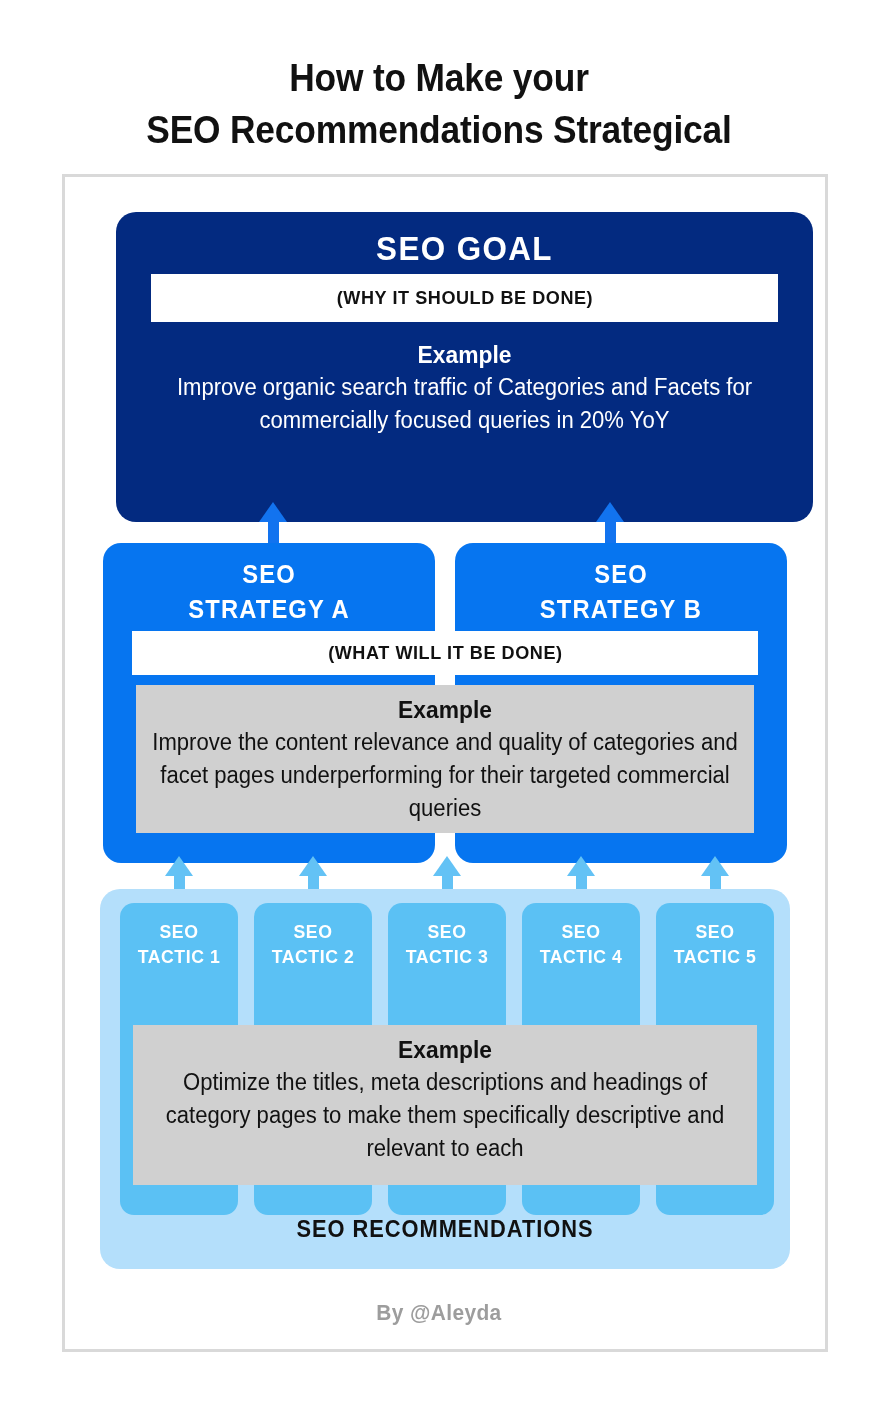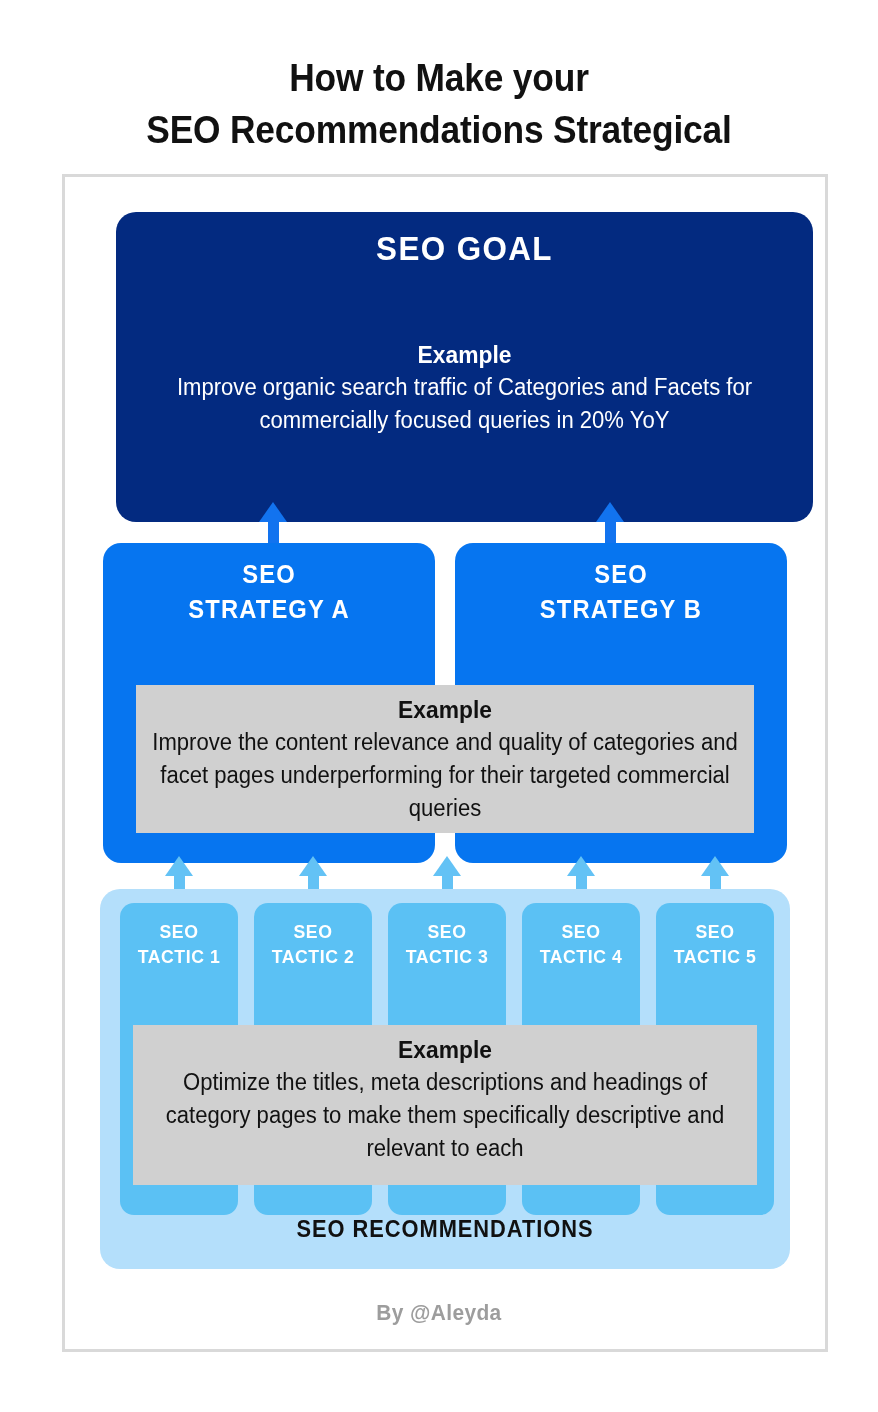--- a/index.html
+++ b/index.html
@@ -284,20 +284,23 @@
 
 <div class="title-block">
   <div class="title-line">How to Make your</div>
   <div class="title-line">SEO Recommendations Strategical</div>
 </div>
 
 <div class="frame"></div>
 
 <div class="goal-box">
   <div class="goal-heading">SEO GOAL</div>
+  <div class="goal-band">
+    <span class="band-text">(WHY IT SHOULD BE DONE)</span>
+  </div>
   <div class="goal-example">
     <div class="ex-label">Example</div>
     <div class="ex-body">Improve organic search traffic of Categories and Facets for commercially focused queries in 20% YoY</div>
   </div>
 </div>
 
 <div class="arrow arrow-goal" style="left:259px; top:502px;">
   <div class="head"></div>
   <div class="stem" style="left:8.5px; top:19px; height:30px;"></div>
 </div>
@@ -313,20 +316,23 @@
       <span>STRATEGY A</span>
     </div>
   </div>
   <div class="strat-card strat-b">
     <div class="strat-title">
       <span>SEO</span><br>
       <span>STRATEGY B</span>
     </div>
   </div>
 
+  <div class="strategy-band">
+    <span class="band-text">(WHAT WILL IT BE DONE)</span>
+  </div>
 
   <div class="strategy-example">
     <div class="ex-label">Example</div>
     <div class="ex-body">Improve the content relevance and quality of categories and facet pages underperforming for their targeted commercial queries</div>
   </div>
 </div>
 
 <div class="arrow arrow-tactic" style="left:165px; top:856px;">
   <div class="head"></div>
   <div class="stem" style="left:8.5px; top:19px; height:30px;"></div>

